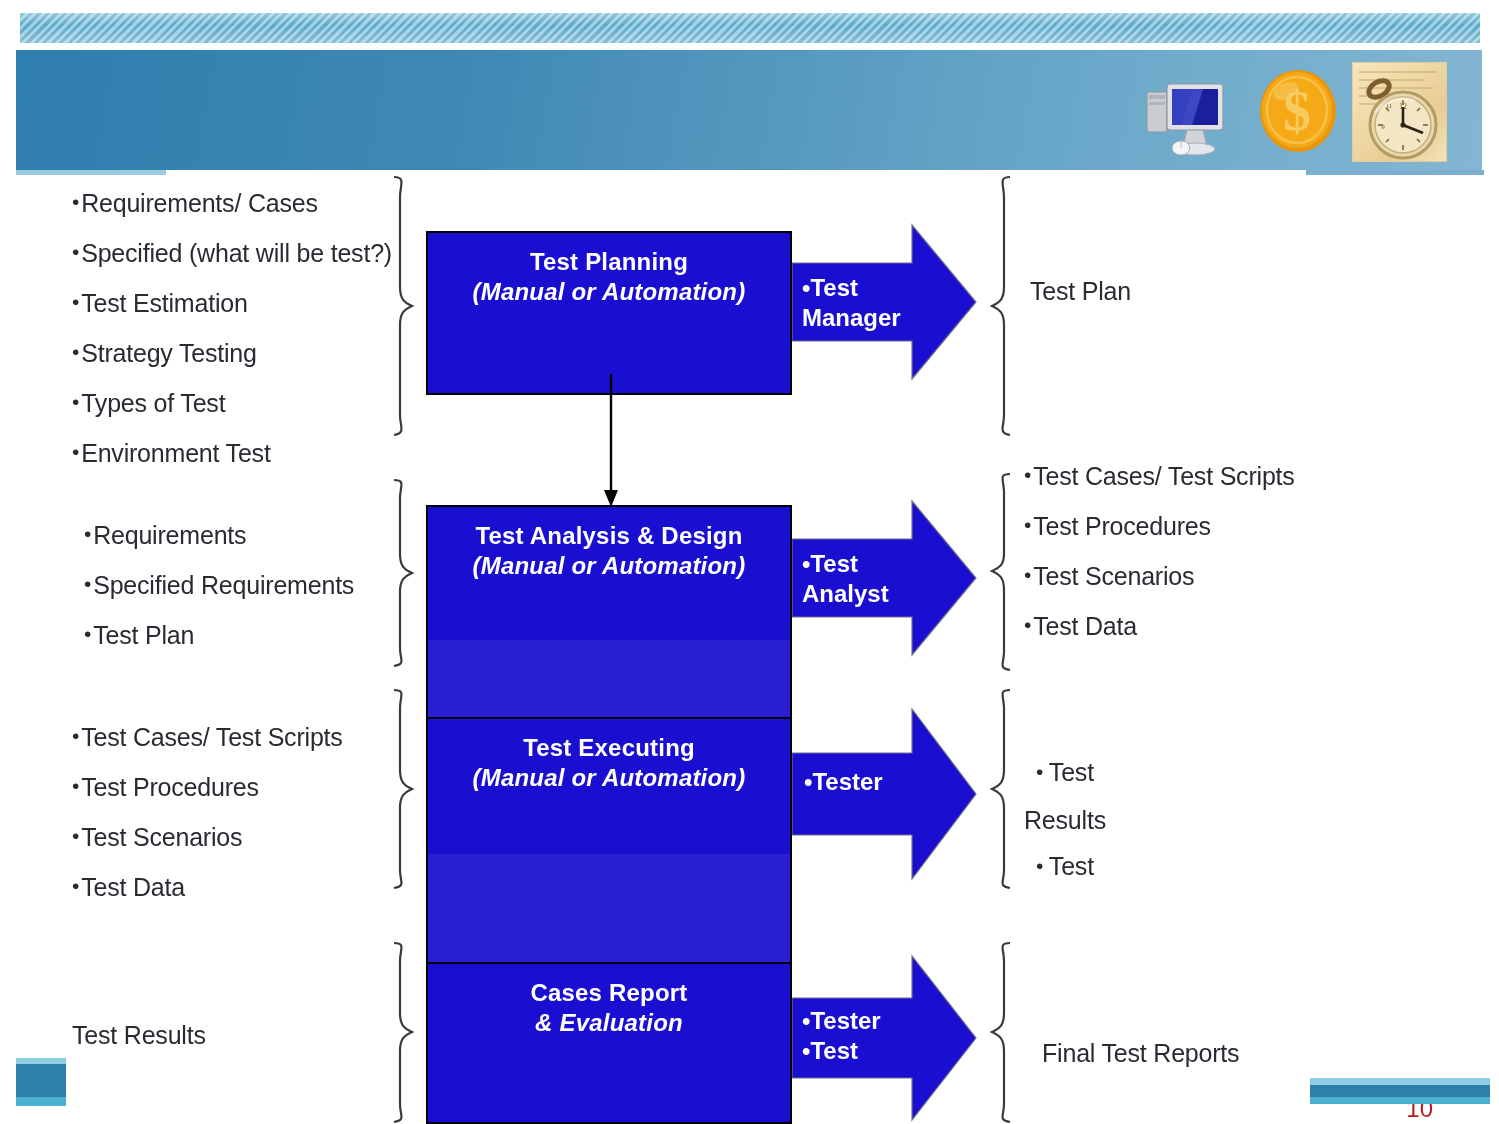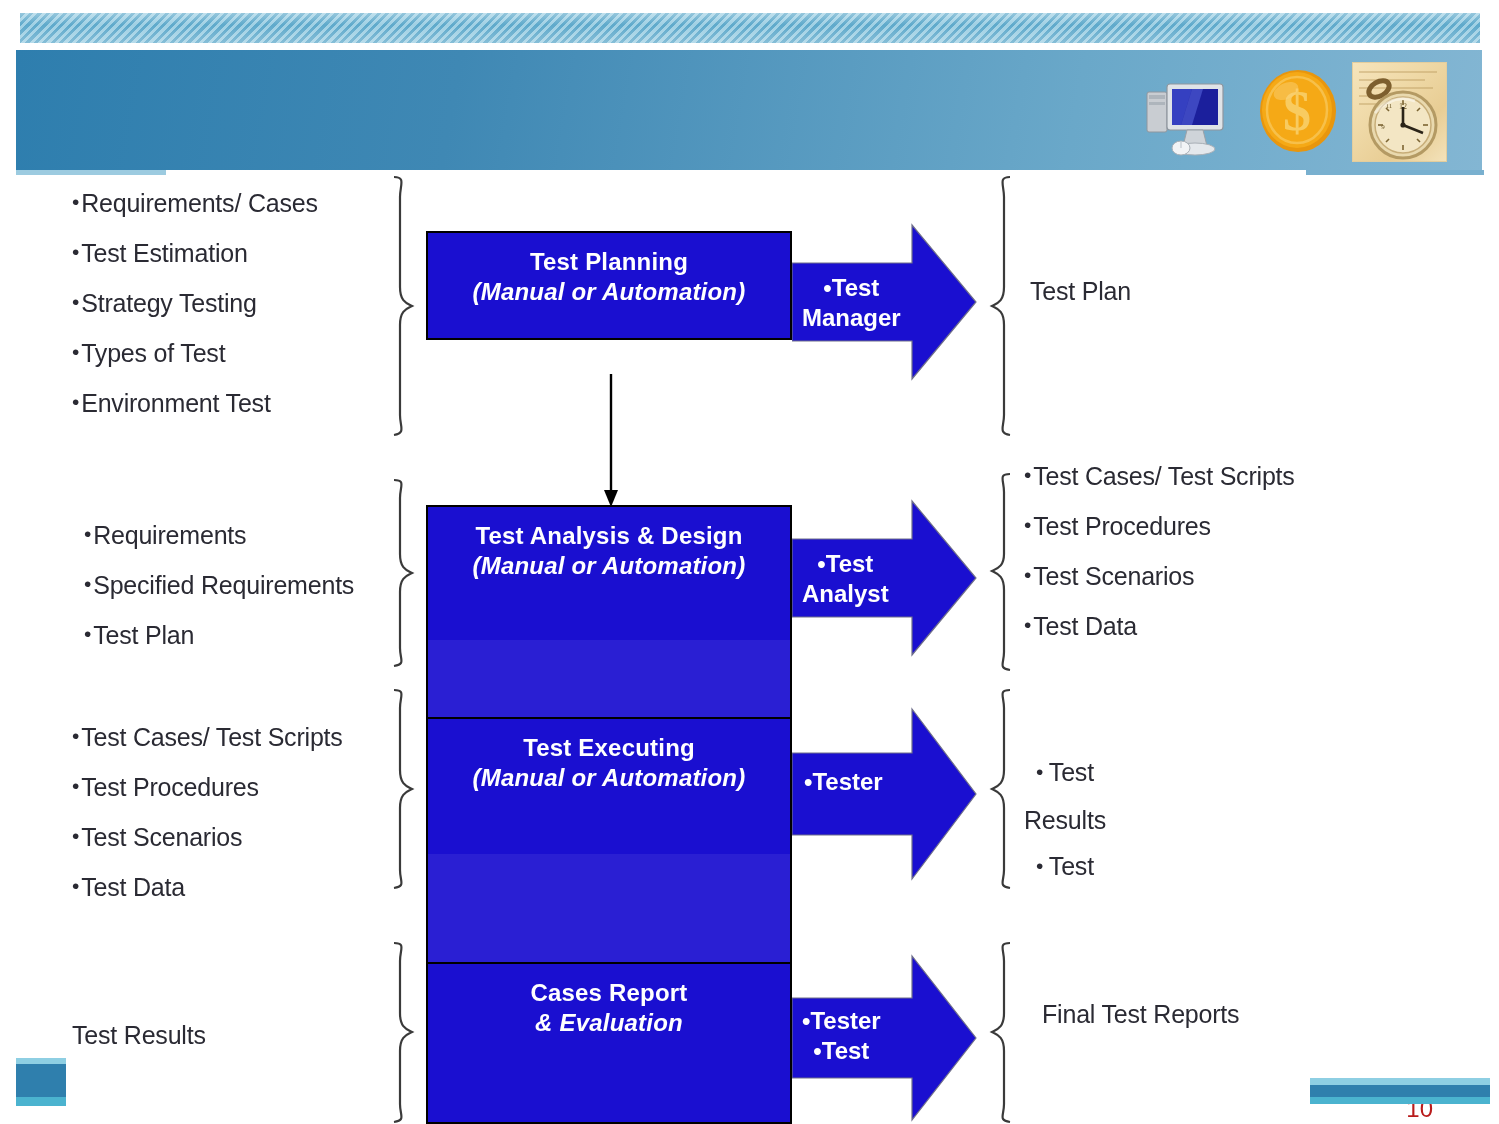--- a/index.html
+++ b/index.html
@@ -114,21 +114,21 @@
   .proc-box .proc-title { display: block; padding-top: 14px; }
   .proc-box .proc-sub   { display: block; font-style: italic; }
   .proc-box.sheen::after {
     content: "";
     position: absolute; left: 0; right: 0; top: 42%; height: 34%;
     background: rgba(255,255,255,0.07);
     pointer-events: none;
   }
 
   
-  .arrow-wrap { position: absolute; text-align: center; }
+  .arrow-wrap { position: absolute; }
 
   .arrow-label {
     position: absolute;
     color: #ffffff;
     font-size: 24px;
     font-weight: bold;
     line-height: 30px;
     white-space: pre-line;
   }
 
@@ -234,33 +234,34 @@
 
       <path d="M22 50 Q40 30 62 38" fill="none" stroke="#ffffff" stroke-width="3" opacity="0.45"></path>
     </svg>
   </div>
 </div>
 
 <div id="slide-body">
 
   <div class="txt-list" style="left:72px; top:4px;">
     <div class="txt-line bullet-dot">Requirements/ Cases</div>
+    <div class="txt-line bullet-dot">Specified (what will be test?)</div>
     <div class="txt-line bullet-dot">Test Estimation</div>
     <div class="txt-line bullet-dot">Strategy Testing</div>
     <div class="txt-line bullet-dot">Types of Test</div>
     <div class="txt-line bullet-dot">Environment Test</div>
   </div>
 
   <div class="brace" style="left:390px; top:0px;">
     <svg width="26" height="262" viewBox="0 0 26 262">
       <path d="M4 2 C16 2 10 10 10 22 L10 112 C10 126 16 128 22 131 C16 134 10 136 10 150 L10 240 C10 252 16 258 4 260" fill="none" stroke="#3a3a3a" stroke-width="2.2"></path>
     </svg>
   </div>
 
-  <div class="proc-box" style="left:426px; top:56px; width:366px; height:109px;">
+  <div class="proc-box" style="left:426px; top:56px; width:366px; height:164px;">
     <span class="proc-title">Test Planning</span>
     <span class="proc-sub">(Manual or Automation)</span>
   </div>
 
   <div class="arrow-wrap" style="left:792px; top:46px;">
     <svg width="186" height="163" viewBox="0 0 186 163">
       <polygon points="0,42 120,42 120,4 184,81 120,158 120,120 0,120" fill="#1a0fd0" stroke="#6f6f8a" stroke-width="1.2"></polygon>
     </svg>
     <div class="arrow-label" style="left:10px; top:52px;">•Test
 Manager</div>
@@ -394,21 +395,21 @@
     <div class="arrow-label" style="left:10px; top:54px;">•Tester
 •Test</div>
   </div>
 
   <div class="brace" style="left:988px; top:766px;">
     <svg width="26" height="183" viewBox="0 0 26 183">
       <path d="M22 2 C10 2 16 8 16 20 L16 72 C16 86 10 88 4 91 C10 94 16 96 16 110 L16 163 C16 175 10 179 22 181" fill="none" stroke="#3a3a3a" stroke-width="2.2"></path>
     </svg>
   </div>
 
-  <div class="txt-list" style="left:1042px; top:815px;">
+  <div class="txt-list" style="left:1042px; top:854px;">
     <div class="txt-line">Final Test Reports</div>
   </div>
 
 </div>
 
 <div id="slide-number">10</div>
 <div id="bottom-left-square"></div>
 <div id="bottom-right-bar"></div>
 
 </body></html>

